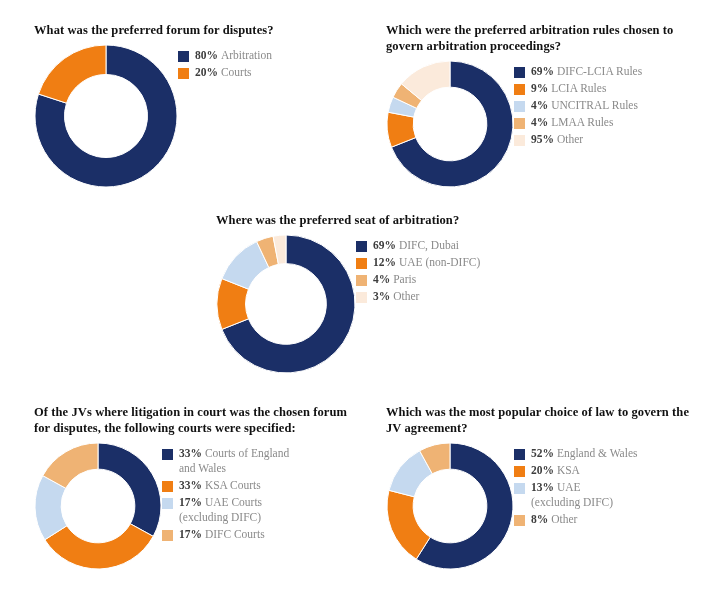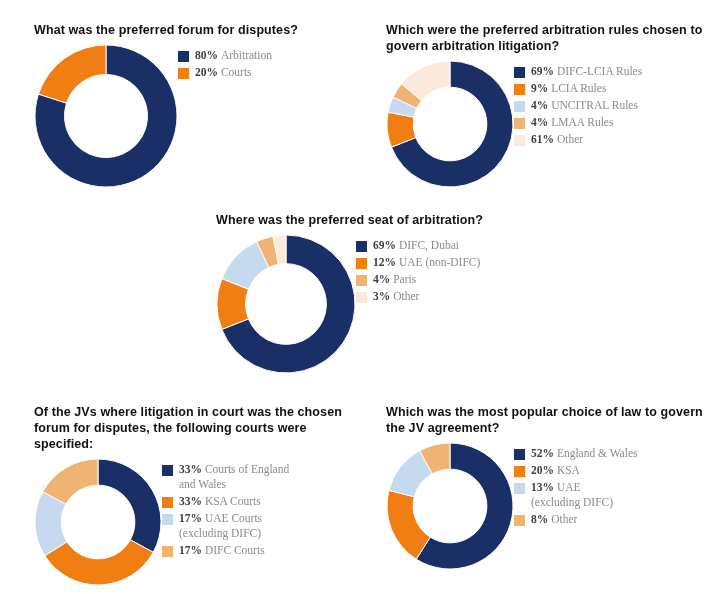--- a/index.html
+++ b/index.html
@@ -12,21 +12,21 @@
     height: 594px;
     font-family: "Liberation Serif", "DejaVu Serif", serif;
     color: #000000;
     position: relative;
     overflow: hidden;
   }
   .chart-block {
     position: absolute;
   }
   .chart-title {
-    font-family: Liberation Sans, sans-serif;
+    font-family: Liberation Serif, serif;
     font-weight: bold;
     font-size: 12.5px;
     line-height: 16px;
     color: #111111;
     letter-spacing: 0.1px;
     margin: 0 0 6px 0;
   }
   .chart-body {
     display: flex;
     align-items: flex-start;
@@ -96,21 +96,21 @@
         </div>
         <div class="legend-row">
           <span class="swatch" style="background: rgb(240, 126, 19);"></span>
           <span class="legend-text"><span class="legend-pct">20% </span>Courts</span>
         </div>
       </div>
   </div>
 </div>
 
 <div class="chart-block" id="chart-2">
-  <p class="chart-title">Which were the preferred arbitration rules chosen to govern arbitration litigation?</p>
+  <p class="chart-title">Which were the preferred arbitration rules chosen to govern arbitration proceedings?</p>
   <div class="chart-body">
     <div class="donut-wrap">
         <svg width="128" height="128" viewBox="0 0 128 128">
           <path d="M 64 1 A 63 63 0 1 1 5.424081389040182 87.19184681913475 L 29.733087612588506 77.56723038919382 A 36.855 36.855 0 1 0 64 27.145000000000003 Z" fill="#1b2f67" stroke="#ffffff" stroke-width="1"></path>
           <path d="M 5.424081389040182 87.19184681913475 A 63 63 0 0 1 2.1159032040926036 52.1949771810994 L 27.797803374394178 57.094061650943146 A 36.855 36.855 0 0 0 29.733087612588506 77.56723038919382 Z" fill="#f07e13" stroke="#ffffff" stroke-width="1"></path>
           <path d="M 2.1159032040926036 52.1949771810994 A 63 63 0 0 1 6.995895694640744 37.17590463140047 L 30.65259898136484 48.307904209369276 A 36.855 36.855 0 0 0 27.797803374394178 57.094061650943146 Z" fill="#c5d9ef" stroke="#ffffff" stroke-width="1"></path>
           <path d="M 6.995895694640744 37.17590463140047 A 63 63 0 0 1 15.457665705125244 23.842288645832596 L 35.60273443749827 40.50773885781207 A 36.855 36.855 0 0 0 30.65259898136484 48.307904209369276 Z" fill="#efb374" stroke="#ffffff" stroke-width="1"></path>
           <path d="M 15.457665705125244 23.842288645832596 A 63 63 0 0 1 63.99999999999993 1 L 63.99999999999996 27.145000000000003 A 36.855 36.855 0 0 0 35.60273443749827 40.50773885781207 Z" fill="#fbeadb" stroke="#ffffff" stroke-width="1"></path>
         </svg>
       </div>
@@ -126,21 +126,21 @@
         <div class="legend-row">
           <span class="swatch" style="background: rgb(197, 217, 239);"></span>
           <span class="legend-text"><span class="legend-pct">4% </span>UNCITRAL Rules</span>
         </div>
         <div class="legend-row">
           <span class="swatch" style="background: rgb(239, 179, 116);"></span>
           <span class="legend-text"><span class="legend-pct">4% </span>LMAA Rules</span>
         </div>
         <div class="legend-row">
           <span class="swatch" style="background: rgb(251, 234, 219);"></span>
-          <span class="legend-text"><span class="legend-pct">61% </span>Other</span>
+          <span class="legend-text"><span class="legend-pct">95% </span>Other</span>
         </div>
       </div>
   </div>
 </div>
 
 <div class="chart-block" id="chart-3">
   <p class="chart-title">Where was the preferred seat of arbitration?</p>
   <div class="chart-body">
     <div class="donut-wrap">
         <svg width="140" height="140" viewBox="0 0 140 140">

